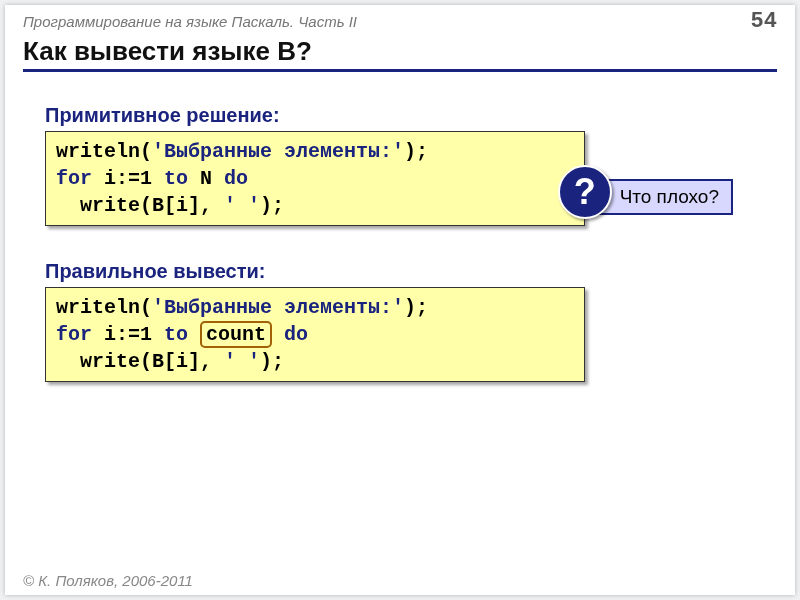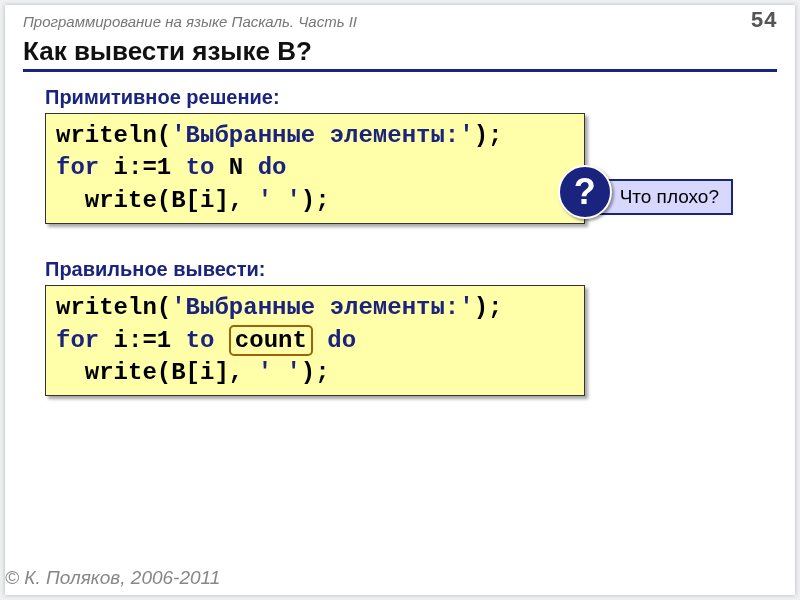--- a/index.html
+++ b/index.html
@@ -42,30 +42,30 @@
     font-size: 26px;
     font-weight: bold;
     color: #111;
     border-bottom: 3px solid #1a237e;
     padding-bottom: 2px;
   }
   .section-label {
     color: #1a237e;
     font-weight: bold;
     font-size: 20px;
-    margin: 14px 0 4px 40px;
+    margin: 32px 0 4px 40px;
   }
   .code-box {
     margin: 0 210px 0 40px;
     background: #ffffaa;
     border: 1px solid #333;
     box-shadow: 3px 3px 3px rgba(0,0,0,.35);
     padding: 6px 10px;
     font-family: "Courier New", monospace;
-    font-size: 24px;
+    font-size: 20px;
     font-weight: bold;
     color: #000;
     line-height: 1.35;
     white-space: pre;
     position: relative;
   }
   .kw { color: #1a237e; }
   .hl {
     border: 2px solid #a16207;
     border-radius: 5px;
@@ -99,25 +99,25 @@
     font-weight: bold;
     font-size: 36px;
     display: flex;
     align-items: center;
     justify-content: center;
     box-shadow: 2px 2px 3px rgba(0,0,0,.4);
     border: 2px solid #fff;
   }
   .footer {
     position: absolute;
-    left: 0;
+    left: 18px;
     bottom: 6px;
     color: #888;
     font-style: italic;
-    font-size: 19px;
+    font-size: 15px;
   }
 </style>
 </head>
 <body>
 
 <div class="slide">
 
   <div class="header-bar">
     <span>Программирование на языке Паскаль. Часть II</span>
     <span class="page-num">54</span>

